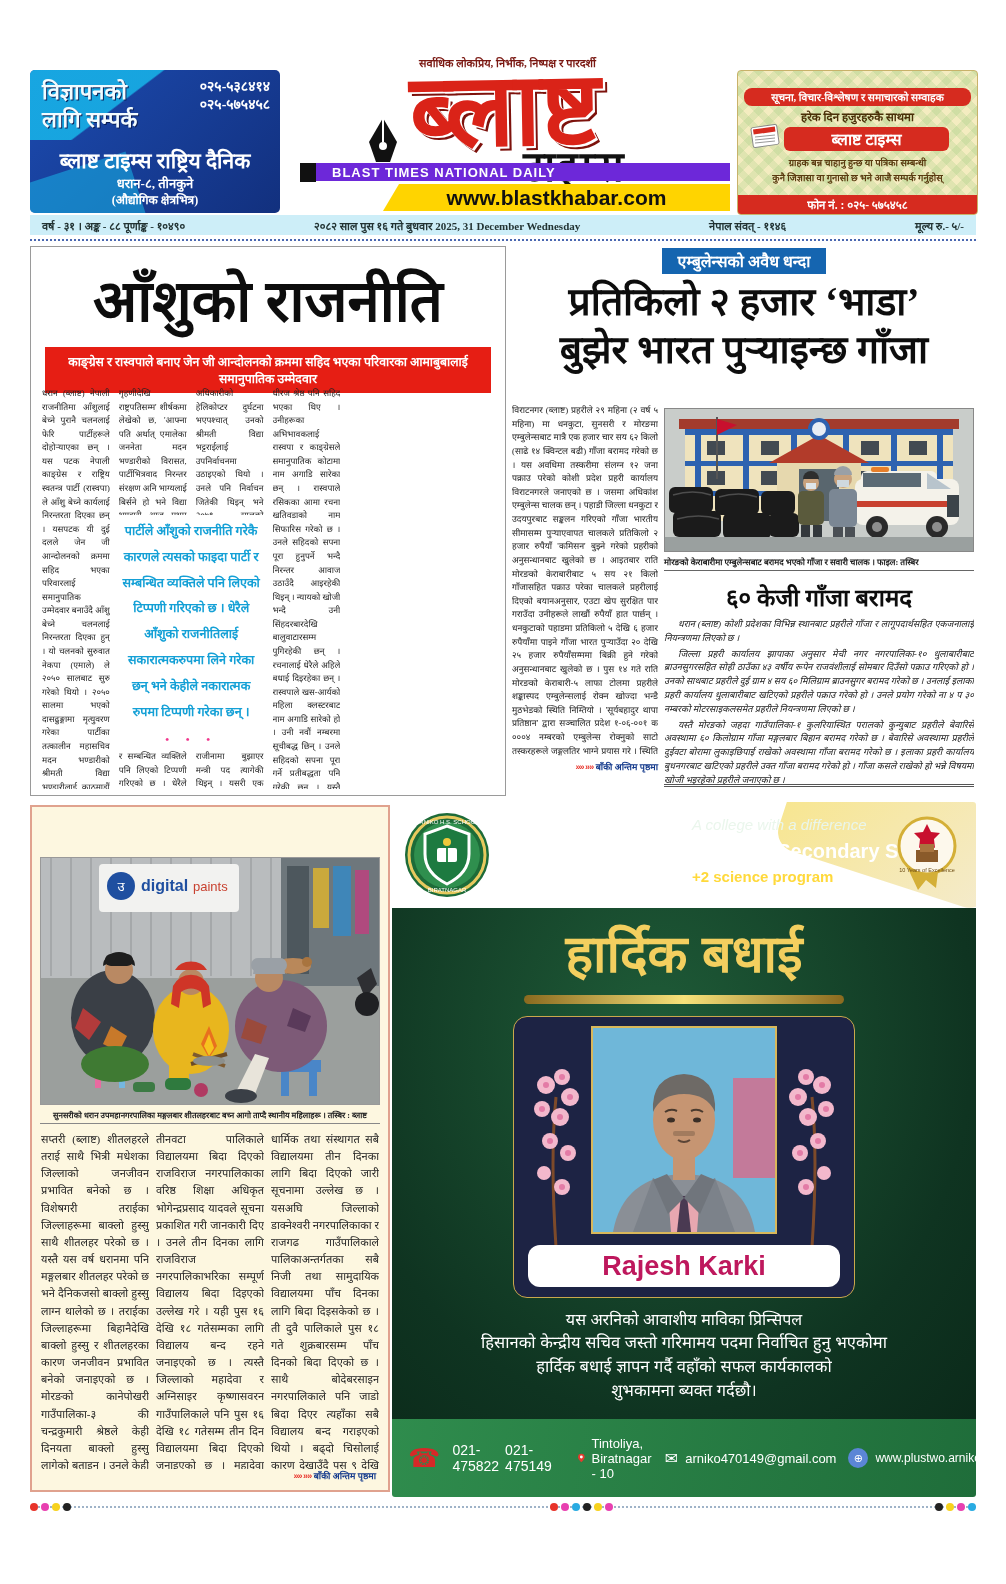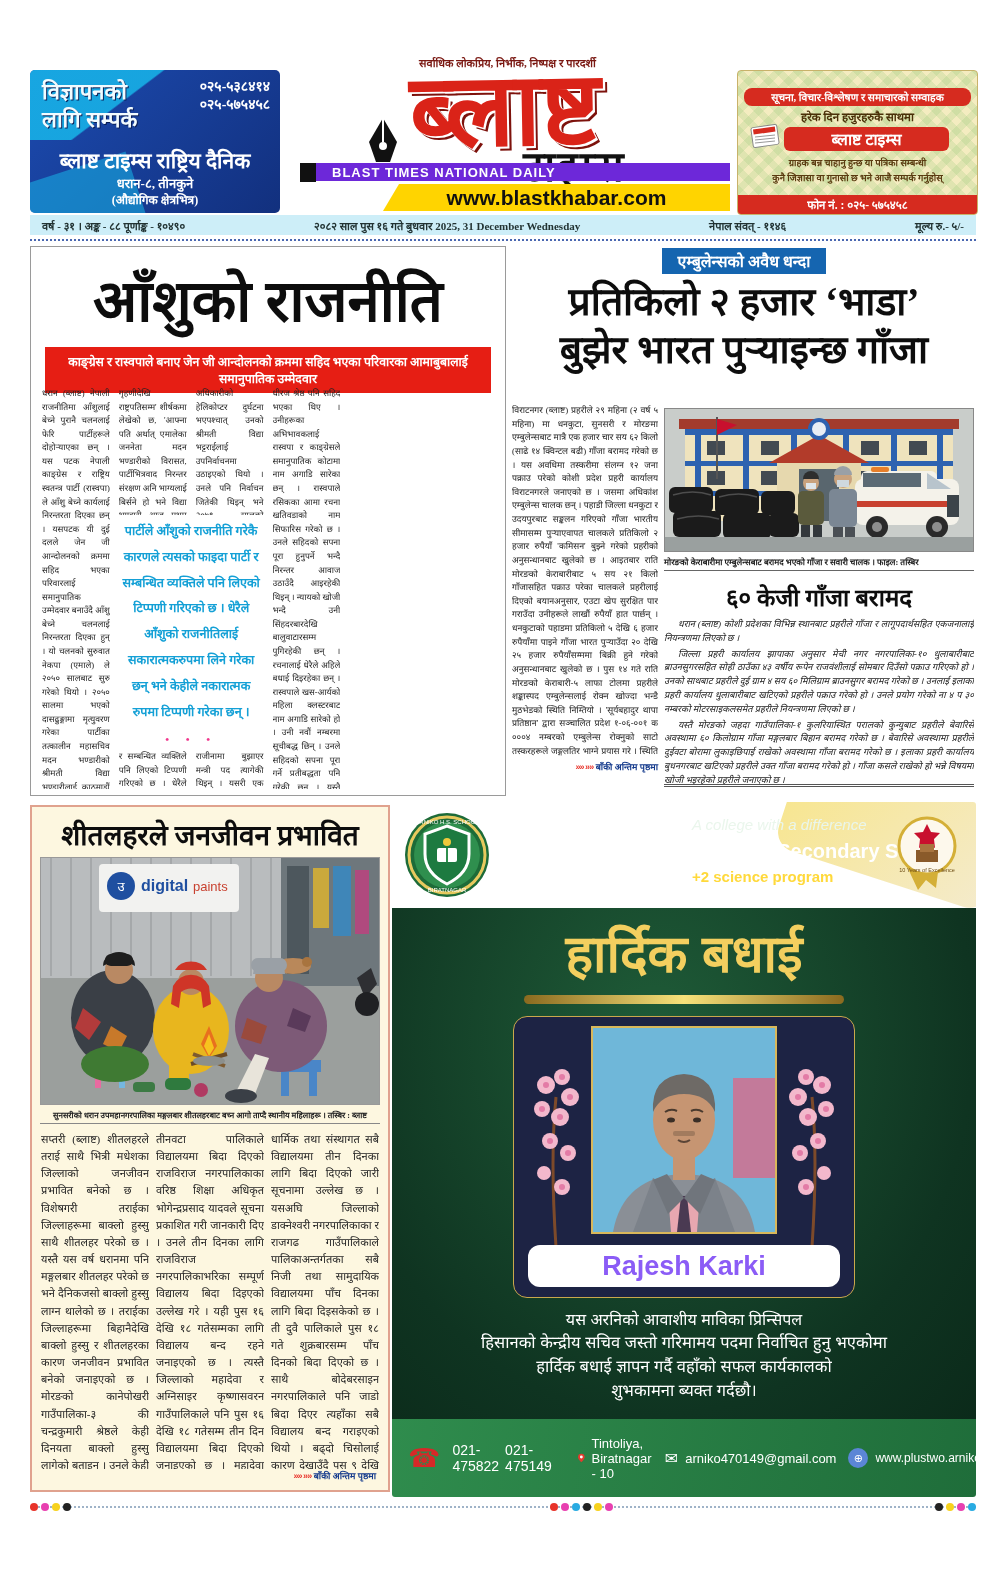--- a/index.html
+++ b/index.html
@@ -110,21 +110,21 @@
   .ad-badge{position:absolute;right:16px;top:14px;z-index:2;}
   .ad-body{position:absolute;left:0;top:106px;right:0;bottom:78px;
            background:radial-gradient(ellipse at 45% 25%,#1f5c38 0%,#0f3421 70%,#0b2a1a 100%);}
   .ad-greet{ text-align:center;font-size:52px;font-weight:900;color:#f3cf5f;margin-top:8px;}
   .ad-goldbar{width:320px;height:9px;margin:8px auto 0;border-radius:5px;
               background:linear-gradient(90deg,#8a6a1f,#f7e27a 50%,#8a6a1f);}
   .ad-card{position:relative;width:340px;height:280px;margin:12px auto 0;background:#1d2344;border:1.5px solid #caa84c;
            border-radius:14px;}
   .ad-photo{position:absolute;left:77px;top:9px;width:186px;height:208px;border:2px solid #d9b75a;box-sizing:border-box;}
   .ad-pill{position:absolute;left:14px;right:14px;bottom:10px;height:42px;background:#fff;border-radius:12px;
-           display:flex;align-items:center;justify-content:center;font-size:27px;font-weight:900;color:#8b5cf6;}
+           display:flex;align-items:center;justify-content:center;font-size:27px;font-weight:900;color:#be185d;}
   .blossom{position:absolute;top:40px;}
   .ad-lines{text-align:center;margin-top:10px;color:#fff;line-height:1.45;}
   .ad-l1{font-size:16px;} .ad-l2{font-size:21px;font-weight:bold;color:#f3cf5f;}
   .ad-l3,.ad-l4,.ad-l5{font-size:16.5px;}
   .ad-foot{position:absolute;left:0;right:0;bottom:0;height:78px;background:linear-gradient(100deg,#2f8c4d,#1f6d3a);
            display:flex;align-items:center;gap:12px;padding:0 16px;box-sizing:border-box;color:#fff;}
   .foot-col{display:flex;gap:6px;}
   .foot-row{display:flex;align-items:center;gap:7px;font-size:13px;}
   .foot-row.small{font-size:12px;}
   .cicon{width:20px;height:20px;border-radius:50%;background:#5b86d6;display:flex;align-items:center;justify-content:center;
@@ -307,21 +307,20 @@
     <div class="g-caption">मोरङको केराबारीमा एम्बुलेन्सबाट बरामद भएको गाँजा र सवारी चालक ।  फाइल: तस्बिर</div>
     <div class="g-subhead">६० केजी गाँजा बरामद</div>
     <div class="g-subbody">
       <p class="first">धरान (ब्लाष्ट) कोशी प्रदेशका विभिन्न स्थानबाट प्रहरीले गाँजा र लागूपदार्थसहित एकजनालाई नियन्त्रणमा लिएको छ ।</p>
       <p class="first">जिल्ला प्रहरी कार्यालय झापाका अनुसार मेची नगर नगरपालिका-१० धुलाबारीबाट ब्राउनसुगरसहित सोही ठाउँका ४३ वर्षीय रूपेन राजवंशीलाई सोमबार दिउँसो पक्राउ गरिएको हो । उनको साथबाट प्रहरीले दुई ग्राम ४ सय ६० मिलिग्राम ब्राउनसुगर बरामद गरेको छ । उनलाई इलाका प्रहरी कार्यालय धुलाबारीबाट खटिएको प्रहरीले पक्राउ गरेको हो । उनले प्रयोग गरेको ना ४ प ३० नम्बरको मोटरसाइकलसमेत प्रहरीले नियन्त्रणमा लिएको छ ।</p>
       <p class="first">यस्तै मोरङको जहदा गाउँपालिका-१ कुलरियास्थित परालको कुन्युबाट प्रहरीले बेवारिसे अवस्थामा ६० किलोग्राम गाँजा मङ्गलबार बिहान बरामद गरेको छ । बेवारिसे अवस्थामा प्रहरीले दुईवटा बोरामा लुकाइछिपाई राखेको अवस्थामा गाँजा बरामद गरेको छ । इलाका प्रहरी कार्यालय बुधनगरबाट खटिएको प्रहरीले उक्त गाँजा बरामद गरेको हो । गाँजा कसले राखेको हो भन्ने विषयमा खोजी भइरहेको प्रहरीले जनाएको छ ।</p>
     </div>
   </div>
 
   <div class="abs cold">
-    <div class="cold-headline">शीतलहरले जनजीवन प्रभावित</div>
     <div class="cold-photo">
       <svg width="338" height="246" viewBox="0 0 338 246">
         <rect width="338" height="246" fill="#9b9f9d"></rect>
         <rect x="0" y="0" width="240" height="120" fill="#b9bcbe"></rect>
         <g stroke="#a5a8aa" stroke-width="2">
           <line x1="10" y1="0" x2="10" y2="118"></line>
             <line x1="30" y1="0" x2="30" y2="118"></line>
             <line x1="50" y1="0" x2="50" y2="118"></line>
           <line x1="70" y1="0" x2="70" y2="118"></line>
             <line x1="90" y1="0" x2="90" y2="118"></line>

